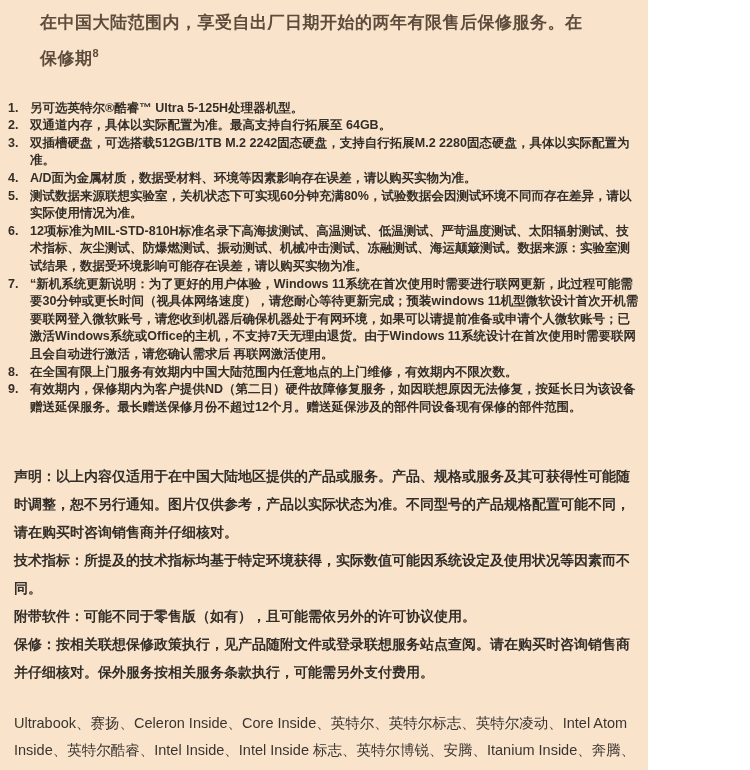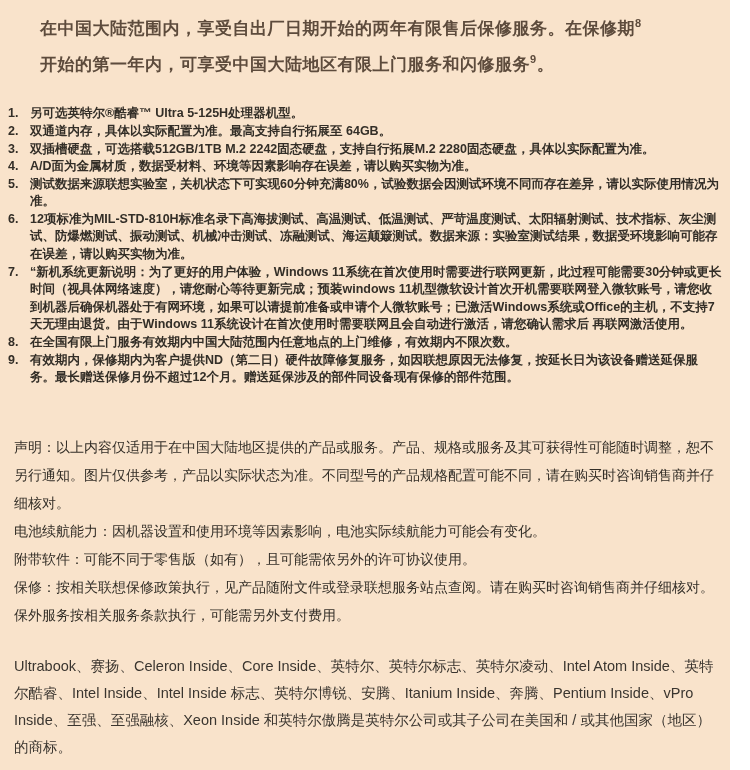--- a/index.html
+++ b/index.html
@@ -1,17 +1,17 @@
 <!DOCTYPE html>
 <html><head>
 <meta charset="utf-8">
 <style>
   html, body { margin: 0; padding: 0; }
   .page {
-    width: 730px;
+    width: 648px;
     height: 770px;
     background: #f9e3cb;
     font-family: "Liberation Sans", sans-serif;
     color: #35302a;
     overflow: hidden;
     box-sizing: border-box;
   }
   
   .intro {
     padding: 8px 50px 0 40px;
@@ -36,21 +36,21 @@
   }
   .fn { display: flex; }
   .fn-num { flex: none; width: 22px; }
   .fn-text { flex: 1; }
   
   .disclaimers {
     margin-top: 46px;
     padding: 0 12px 0 14px;
     font-size: 14px;
     line-height: 28px;
-    font-weight: 400;
+    font-weight: 700;
     color: #332e27;
   }
   .disclaimers p { margin: 0; }
   
   .trademarks {
     margin-top: 24px;
     padding: 0 8px 0 14px;
     font-size: 14.5px;
     line-height: 27px;
     font-weight: 400;
@@ -58,21 +58,20 @@
   }
   .trademarks p { margin: 0; }
 </style>
 </head>
 <body>
 
 <div class="page">
 
   <div class="intro">
     <div><span>在中国大陆范围内，享受自出厂日期开始的两年有限售后保修服务。在保修期</span><sup>8</sup></div>
-    <div><span>开始的第一年内，可享受中国大陆地区有限上门服务和闪修服务</span><sup>9</sup><span>。</span></div>
   </div>
 
   <div class="footnotes">
     <div class="fn">
       <span class="fn-num">1.</span>
       <span class="fn-text">另可选英特尔®酷睿™ Ultra 5-125H处理器机型。</span>
     </div>
     <div class="fn">
       <span class="fn-num">2.</span>
       <span class="fn-text">双通道内存，具体以实际配置为准。最高支持自行拓展至 64GB。</span>
@@ -102,21 +101,21 @@
       <span class="fn-text">在全国有限上门服务有效期内中国大陆范围内任意地点的上门维修，有效期内不限次数。</span>
     </div>
     <div class="fn">
       <span class="fn-num">9.</span>
       <span class="fn-text">有效期内，保修期内为客户提供ND（第二日）硬件故障修复服务，如因联想原因无法修复，按延长日为该设备赠送延保服务。最长赠送保修月份不超过12个月。赠送延保涉及的部件同设备现有保修的部件范围。</span>
     </div>
   </div>
 
   <div class="disclaimers">
     <p>声明：以上内容仅适用于在中国大陆地区提供的产品或服务。产品、规格或服务及其可获得性可能随时调整，恕不另行通知。图片仅供参考，产品以实际状态为准。不同型号的产品规格配置可能不同，请在购买时咨询销售商并仔细核对。</p>
-    <p>电池续航能力：因机器设置和使用环境等因素影响，电池实际续航能力可能会有变化。</p>
+    <p>技术指标：所提及的技术指标均基于特定环境获得，实际数值可能因系统设定及使用状况等因素而不同。</p>
     <p>附带软件：可能不同于零售版（如有），且可能需依另外的许可协议使用。</p>
     <p>保修：按相关联想保修政策执行，见产品随附文件或登录联想服务站点查阅。请在购买时咨询销售商并仔细核对。保外服务按相关服务条款执行，可能需另外支付费用。</p>
   </div>
 
   <div class="trademarks">
     <p>Ultrabook、赛扬、Celeron Inside、Core Inside、英特尔、英特尔标志、英特尔凌动、Intel Atom Inside、英特尔酷睿、Intel Inside、Intel Inside 标志、英特尔博锐、安腾、Itanium Inside、奔腾、Pentium Inside、vPro Inside、至强、至强融核、Xeon Inside 和英特尔傲腾是英特尔公司或其子公司在美国和 / 或其他国家（地区）的商标。</p>
   </div>
 
 </div>
 

